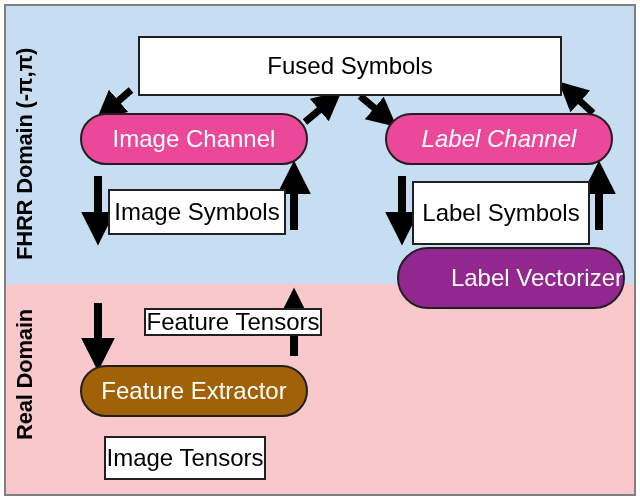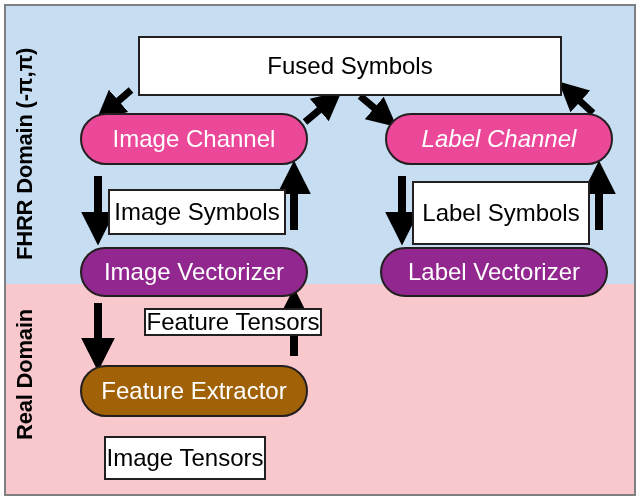--- a/index.html
+++ b/index.html
@@ -84,21 +84,21 @@
   
   #node-fused-symbols   { left: 138px; top: 36px;  width: 424px; height: 60px; }
 
   #node-image-channel   { left: 80px;  top: 113px; width: 228px; height: 52px; }
   #node-label-channel   { left: 385px; top: 113px; width: 228px; height: 52px; font-style: italic; }
 
   #node-image-symbols   { left: 108px; top: 181px; width: 178px; height: 46px; margin-top: 8px; }
   #node-label-symbols   { left: 412px; top: 181px; width: 178px; height: 64px; }
 
   #node-image-vectorizer{ left: 80px;  top: 247px; width: 228px; height: 50px; }
-  #node-label-vectorizer{ left: 380px; top: 247px; width: 228px; height: 50px; }
+  #node-label-vectorizer{ left: 397px; top: 247px; width: 228px; height: 62px; justify-content: flex-end; }
 
   #node-feature-tensors { left: 108px; top: 308px; width: 178px; height: 28px; margin-left: 36px; }
   #node-label-vectors   { left: 412px; top: 308px; width: 178px; height: 44px; }
 
   #node-feature-extractor { left: 80px; top: 365px; width: 228px; height: 52px; }
 
   #node-image-tensors   { left: 104px; top: 436px; width: 162px; height: 44px; }
 
   
   #arrow-layer {
@@ -182,23 +182,20 @@
   </div>
 
   <div class="node rect" id="node-image-symbols">
     <span>Image Symbols</span>
   </div>
 
   <div class="node rect" id="node-label-symbols">
     <span>Label Symbols</span>
   </div>
 
-  <div class="node pill vectorizer" id="node-image-vectorizer">
-    <span>Image Vectorizer</span>
-  </div>
 
   <div class="node pill vectorizer" id="node-label-vectorizer">
     <span>Label Vectorizer</span>
   </div>
 
   <div class="node rect" id="node-feature-tensors">
     <span>Feature Tensors</span>
   </div>
 
 

